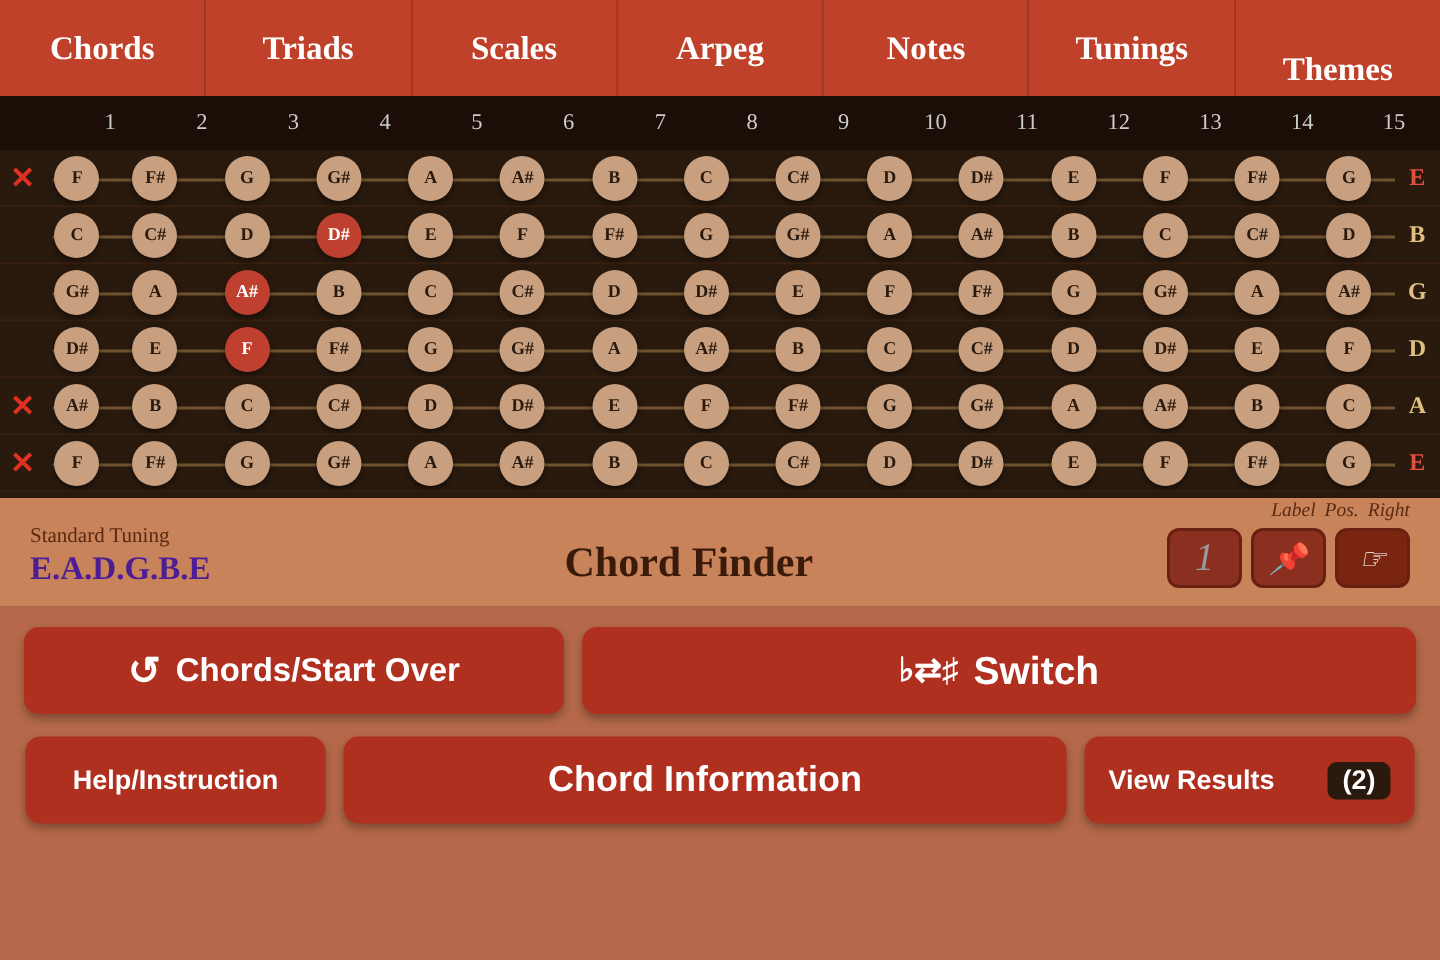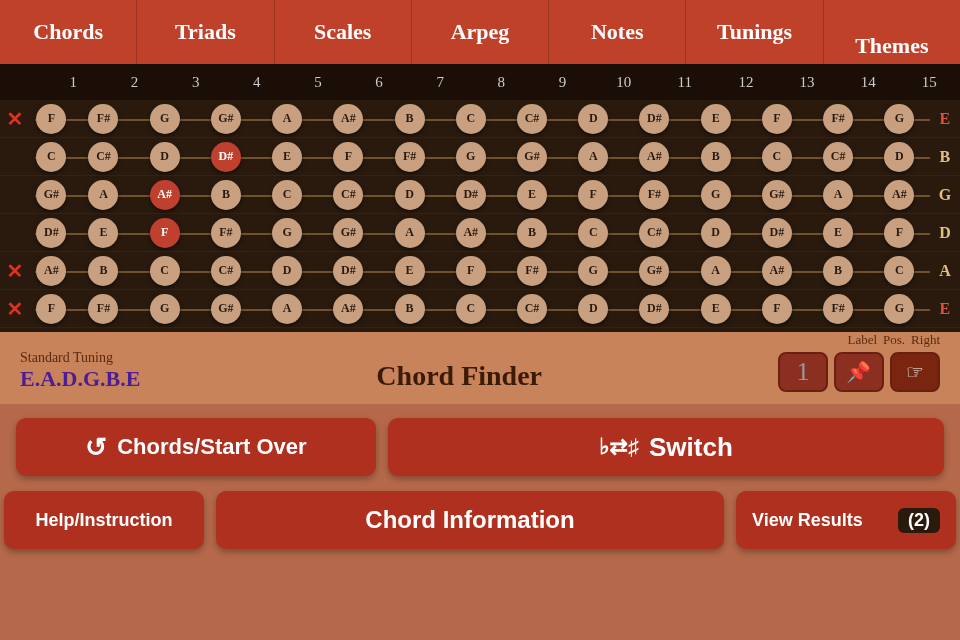--- a/index.html
+++ b/index.html
@@ -153,20 +153,21 @@
       font-weight: bold;
       text-align: center;
       flex: 1;
       margin: 0 20px;
     }
     #right-controls {
       display: flex;
       flex-direction: column;
       align-items: flex-end;
       gap: 4px;
+      font-style: italic;
     }
     #label-pos-row {
       display: flex;
       gap: 6px;
       align-items: center;
       font-size: 13px;
       color: #5a2a10;
     }
     #icon-buttons {
       display: flex;
@@ -206,21 +207,21 @@
     #button-row-1 {
       display: flex;
       gap: 12px;
       padding: 14px 16px 8px 16px;
       height: 80px;
       align-items: center;
     }
     #button-row-2 {
       display: flex;
       gap: 12px;
-      padding: 0 4px;
+      padding: 0 17px;
       height: 72px;
       align-items: center;
     }
 
     .btn-large {
       background: #b03020;
       color: #fff;
       border: none;
       border-radius: 10px;
       font-size: 22px;

